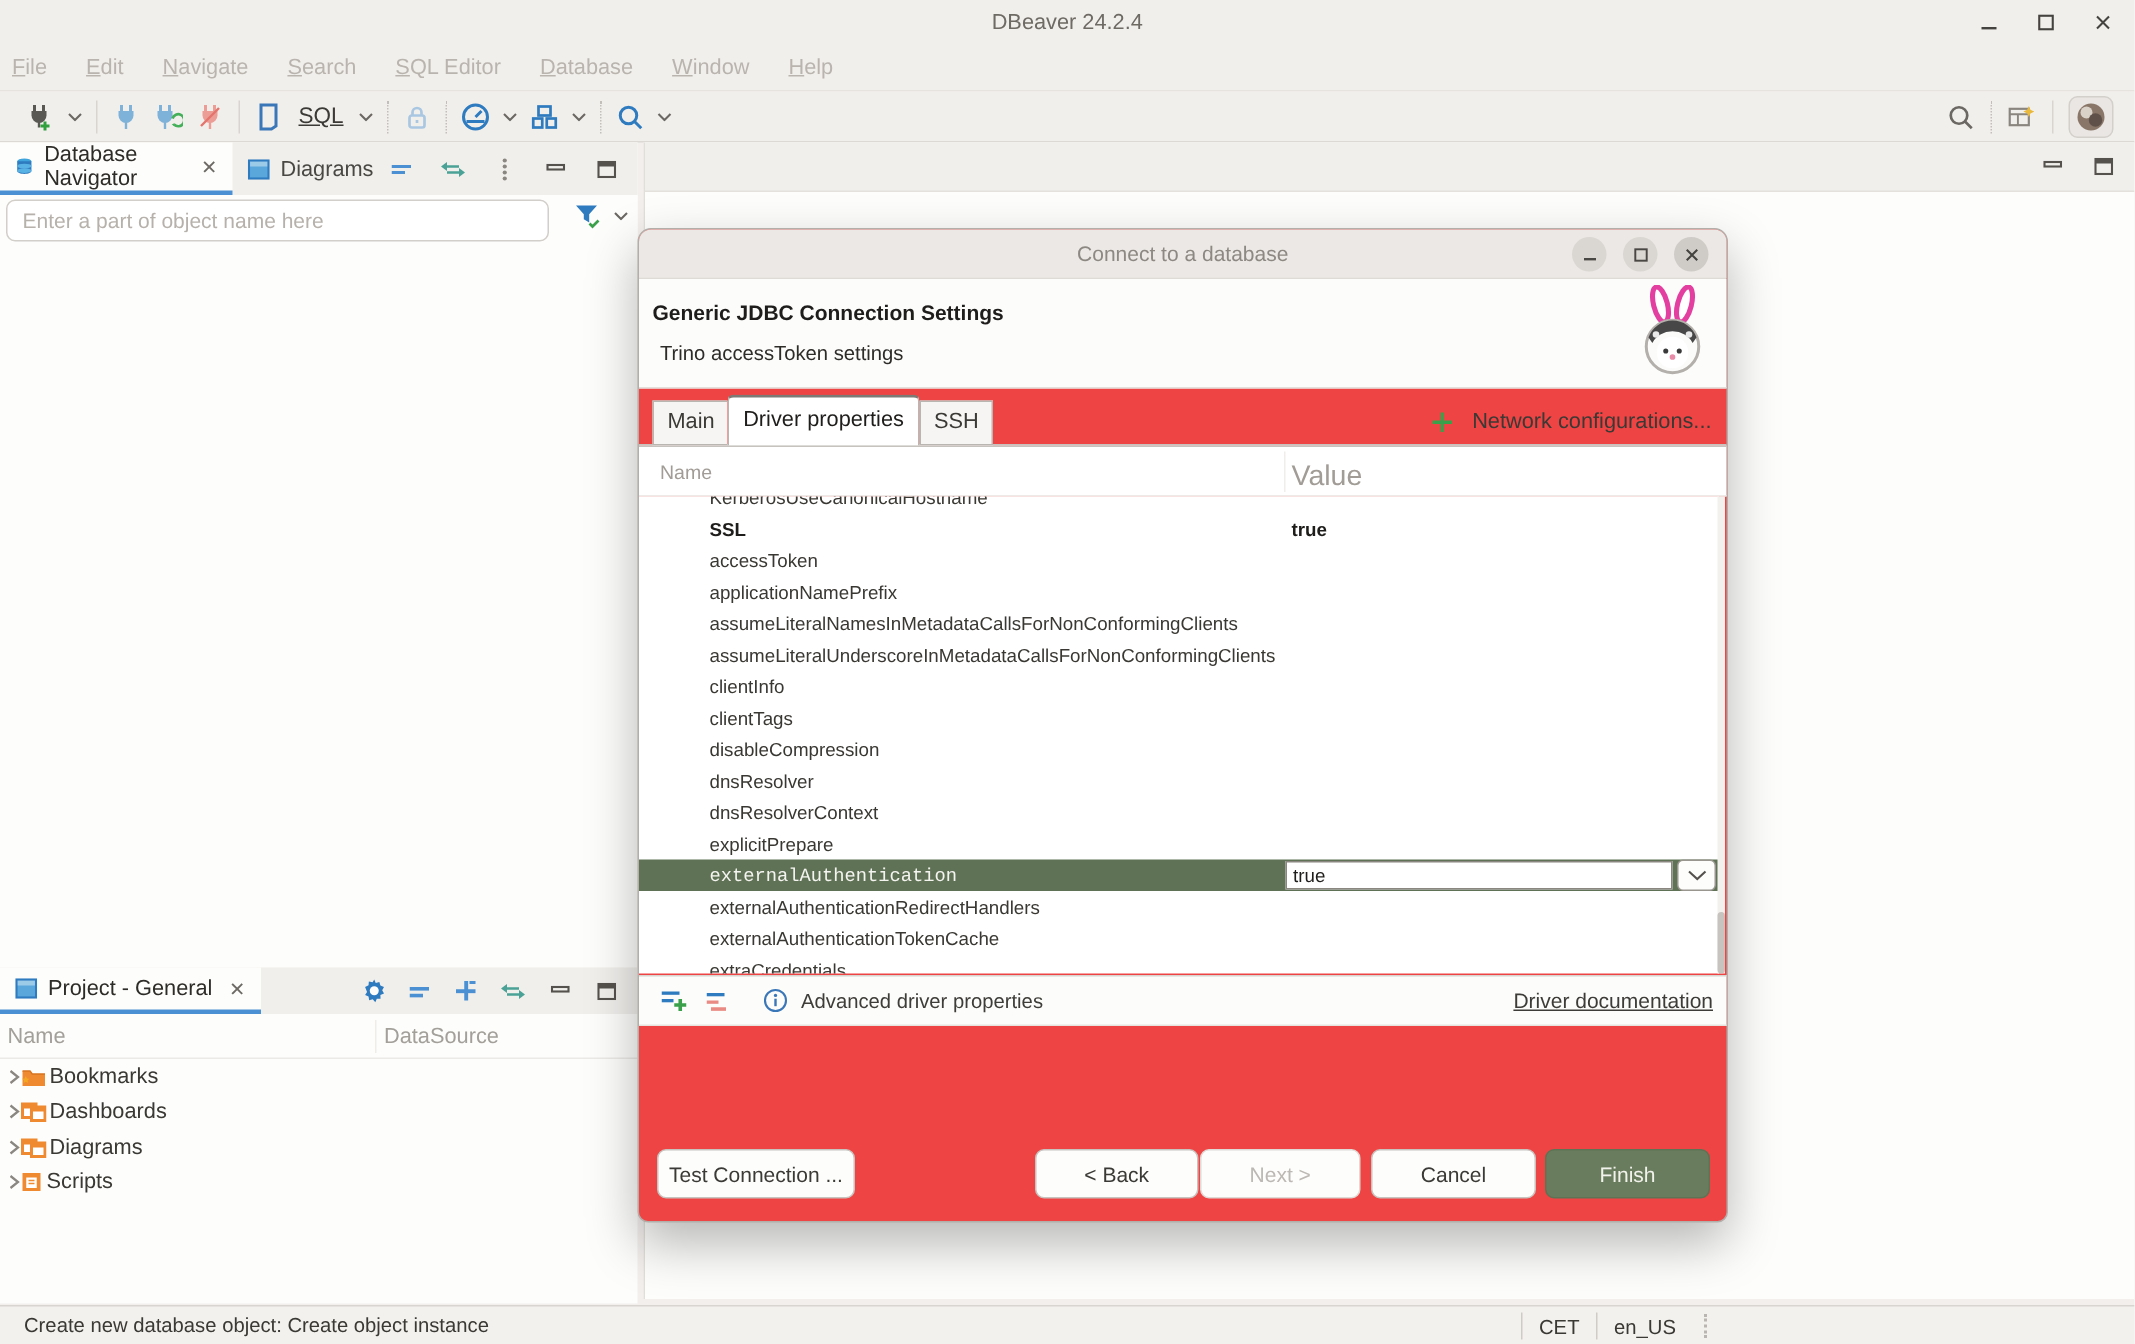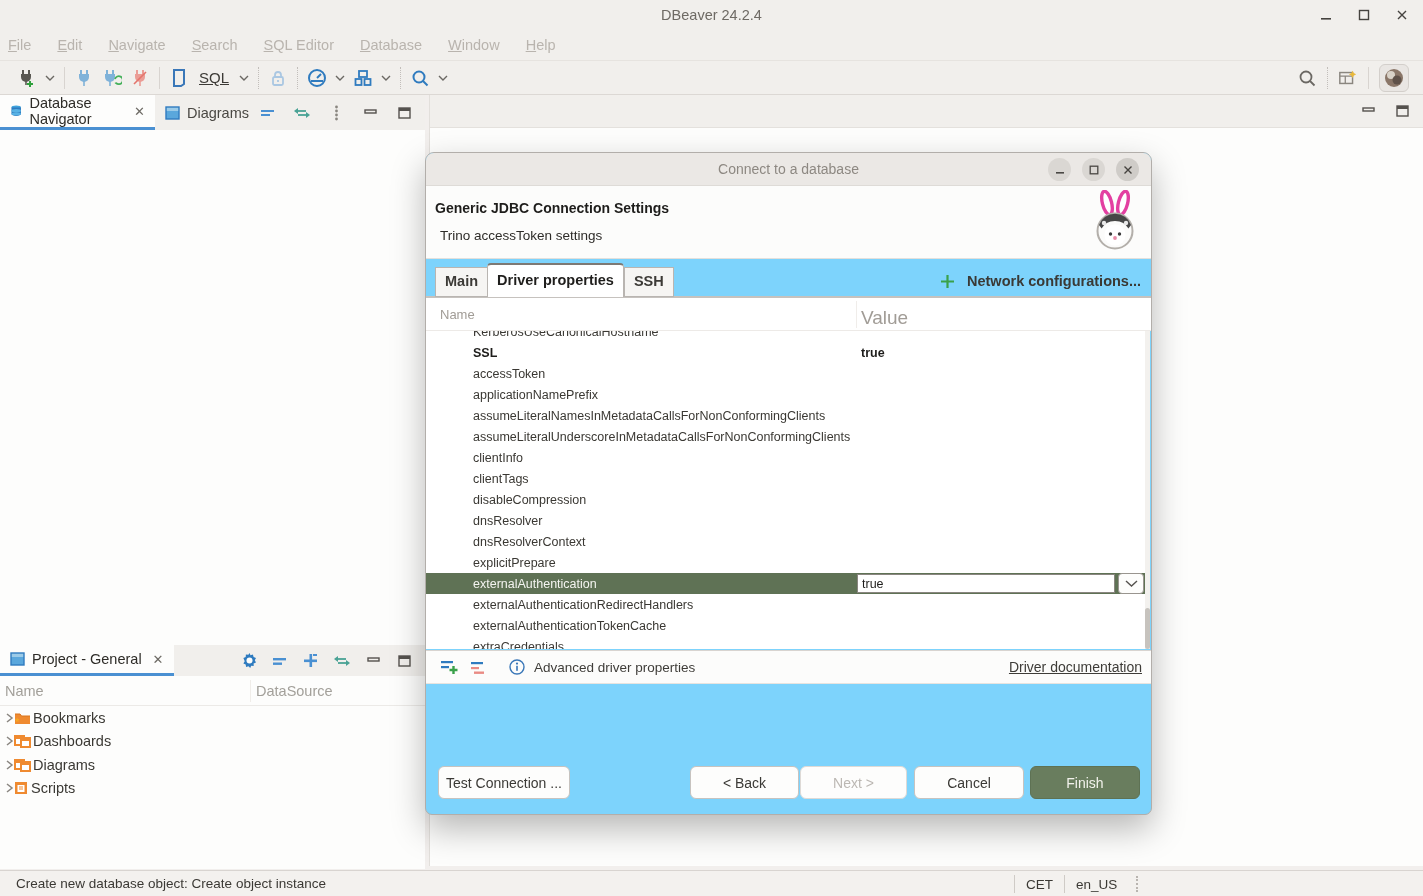--- a/index.html
+++ b/index.html
@@ -56,53 +56,53 @@
   .editor-strip .strip-tools { position:absolute; right:0; top:8px; }
 
   
   .statusbar { position:absolute; left:0; top:870px; width:1423px; height:26px; background:#f3f1ee; border-top:1px solid #d8d4d0; }
   .status-msg { position:absolute; left:16px; top:5px; font-size:13.5px; color:#3b3934; }
   .status-right { position:absolute; left:1014px; top:0; height:26px; display:flex; align-items:center; }
   .status-cell { padding:0 11px; font-size:13.5px; color:#3b3934; height:18px; display:flex; align-items:center; border-left:1px solid #cfcbc6; }
   .status-grip { width:6px; height:16px; border-left:2px dotted #b9b5b0; margin-left:8px; }
 
   
-  .dialog { position:absolute; left:425px; top:152px; width:727px; height:663px; background:#7dd3fc; border:1px solid #b2aeaa; border-radius:9px 9px 7px 7px; box-shadow:0 14px 34px rgba(0,0,0,.28);padding-left:13px; }
+  .dialog { position:absolute; left:425px; top:152px; width:727px; height:663px; background:#ef4444; border:1px solid #b2aeaa; border-radius:9px 9px 7px 7px; box-shadow:0 14px 34px rgba(0,0,0,.28);padding-left:13px; }
   .dlg-titlebar { position:absolute; left:0; top:0; width:100%; height:33px; background:#ebe8e5; border-radius:8px 8px 0 0; border-bottom:1px solid #dedbd7; }
   .dlg-title { position:absolute; left:0; right:0; top:8px; text-align:center; color:#8d8882; font-size:14px; }
   .dlg-controls { position:absolute; right:12px; top:5px; display:flex; gap:11px; }
   .dlg-circle { width:23px; height:23px; border-radius:50%; background:#dad7d3; display:flex; align-items:center; justify-content:center; color:#4a4844; font-size:12px; }
   .dlg-circle.close { background:#cfccc8; }
 
   .dlg-header { position:absolute; left:0; top:33px; width:100%; height:73px; background:#fcfcfb; border-bottom:1px solid #e3e0dc; }
   .dlg-heading { position:absolute; left:9px; top:14px; font-weight:bold; font-size:14px; color:#1e1d1b; }
   .dlg-subheading { position:absolute; left:14px; top:42px; font-size:13.5px; color:#2e2c29; }
   .mascot { position:absolute; right:12px; top:4px; }
 
-  .dlg-tabs { position:absolute; left:0; top:106px; width:100%; height:38px;font-weight:bold; }
+  .dlg-tabs { position:absolute; left:0; top:106px; width:100%; height:38px; }
   .dlg-tabs .tabrow { position:absolute; left:9px; bottom:0; display:flex; align-items:flex-end; }
   .dtab { padding:5px 9px 7px 9px; font-size:14.5px; color:#3c3a36; background:#f6f5f3; border:1px solid #b9b5b1; border-right:none; }
   .dtab:last-child { border-right:1px solid #b9b5b1; }
   .dtab.active { background:#fff; border-top:2px solid #7d7974; border-right:1px solid #b9b5b1; border-radius:4px 4px 0 0; padding-top:7px; padding-bottom:9px; color:#1f1e1c; position:relative; top:1px; }
   .dlg-tabs .tab-underline { position:absolute; left:0; bottom:0; width:100%; border-bottom:1px solid #c6c2be; }
   .netconf { position:absolute; right:10px; bottom:8px; display:flex; align-items:center; gap:12px; font-size:14.5px; color:#3a3935; }
 
   .prop-header { position:absolute; left:0; top:144px; width:100%; height:34px; background:#fff; border-top:1px solid #c6c2be; border-bottom:1px solid #edeae7; }
   .prop-header .h1 { position:absolute; left:14px; top:9px; color:#a19c96; font-size:13px; }
   .prop-header .h2 { position:absolute; left:435px; top:9px; color:#a19c96; font-size:19px; }
   .prop-header .hdiv { position:absolute; left:430px; top:3px; height:27px; border-left:1px solid #f0edea; }
 
   .prop-body { position:absolute; left:0; top:178px; width:720px; height:318px; background:#fff; overflow:hidden; }
   .prop-rows { position:relative; top:-10px; }
   .prow { position:relative; height:21px; display:flex; align-items:center; }
   .pname { position:absolute; left:47px; font-size:12.5px; color:#3a3833; white-space:nowrap; }
   .pval { position:absolute; left:435px; font-size:12.5px; color:#3a3833; }
   .bold { font-weight:bold; color:#1e1d1b; }
   .prow.selected { background:#5f7255; }
-  .prow.selected .pname { color:#f4f4f0; }
+  .prow.selected .pname { color:#f4f4f0;font-family:Liberation Mono, monospace; }
   .pval-input { position:absolute; left:431px; top:1px; width:258px; height:19px; border:1px solid #8a8680; background:#fff; font-size:12.5px; padding:0 4px; font-family:"Liberation Sans",sans-serif; color:#1e1d1b; }
   .pval-drop { position:absolute; left:692px; top:0px; width:26px; height:21px; background:#fdfdfc; border:1px solid #99958f; border-radius:4px; display:flex; align-items:center; justify-content:center; }
   .dlg-scrolltrack { position:absolute; right:1px; top:178px; width:5px; height:318px; background:#f3f1ee; }
   .dlg-scrollthumb { position:absolute; right:0; top:277px; width:5px; height:41px; background:#c7c3be; border-radius:3px; }
 
   .prop-footer { position:absolute; left:0; top:497px; width:100%; height:34px; background:#fcfcfb; border-top:1px solid #d8d4d0; border-bottom:1px solid #e7e4e0; display:flex; align-items:center; }
   .prop-footer .adv-label { font-size:13.5px; color:#3f3d39; margin-left:8px; }
   .doclink { position:absolute; right:9px; font-size:14px; color:#3e3c38; text-decoration:underline; }
 
   .dlg-buttons { position:absolute; left:0; top:613px; width:100%; height:33px; }
@@ -329,20 +329,36 @@
         </div>
       <div class="mini-icon">
           <svg width="13" height="10">
             <rect x="1" y="2" width="11" height="3" fill="none" stroke="#55524e" stroke-width="1.4"></rect>
           </svg>
         </div>
       <div class="mini-icon">
           <svg width="13" height="12">
             <rect x="1" y="1" width="11" height="10" fill="none" stroke="#55524e" stroke-width="1.4"></rect>
             <rect x="1" y="1" width="11" height="3" fill="#55524e"></rect>
+          </svg>
+        </div>
+    </div>
+  </div>
+  <div class="filter-row">
+    <input class="filter-input" placeholder="Enter a part of object name here" style="">
+    <div class="filter-tools">
+      <div class="mini-icon">
+          <svg width="18" height="17" viewBox="0 0 18 17">
+            <path d="M1 1h14l-5.2 5.8v5.6l-3.6-2.2V6.8z" fill="#2f7bbf"></path>
+            <path d="M10 13l2 2 4-4" fill="none" stroke="#3aa14a" stroke-width="1.8"></path>
+          </svg>
+        </div>
+      <div class="chev">
+          <svg width="10" height="6">
+            <path d="M1 1l4 4 4-4" fill="none" stroke="#6b6863" stroke-width="1.4"></path>
           </svg>
         </div>
     </div>
   </div>
 </div>
 
 <div class="panel-left-bottom">
   <div class="tabstrip" style="height:31px;">
     <div class="ptab active">
       <svg width="15" height="14" viewBox="0 0 15 14">

